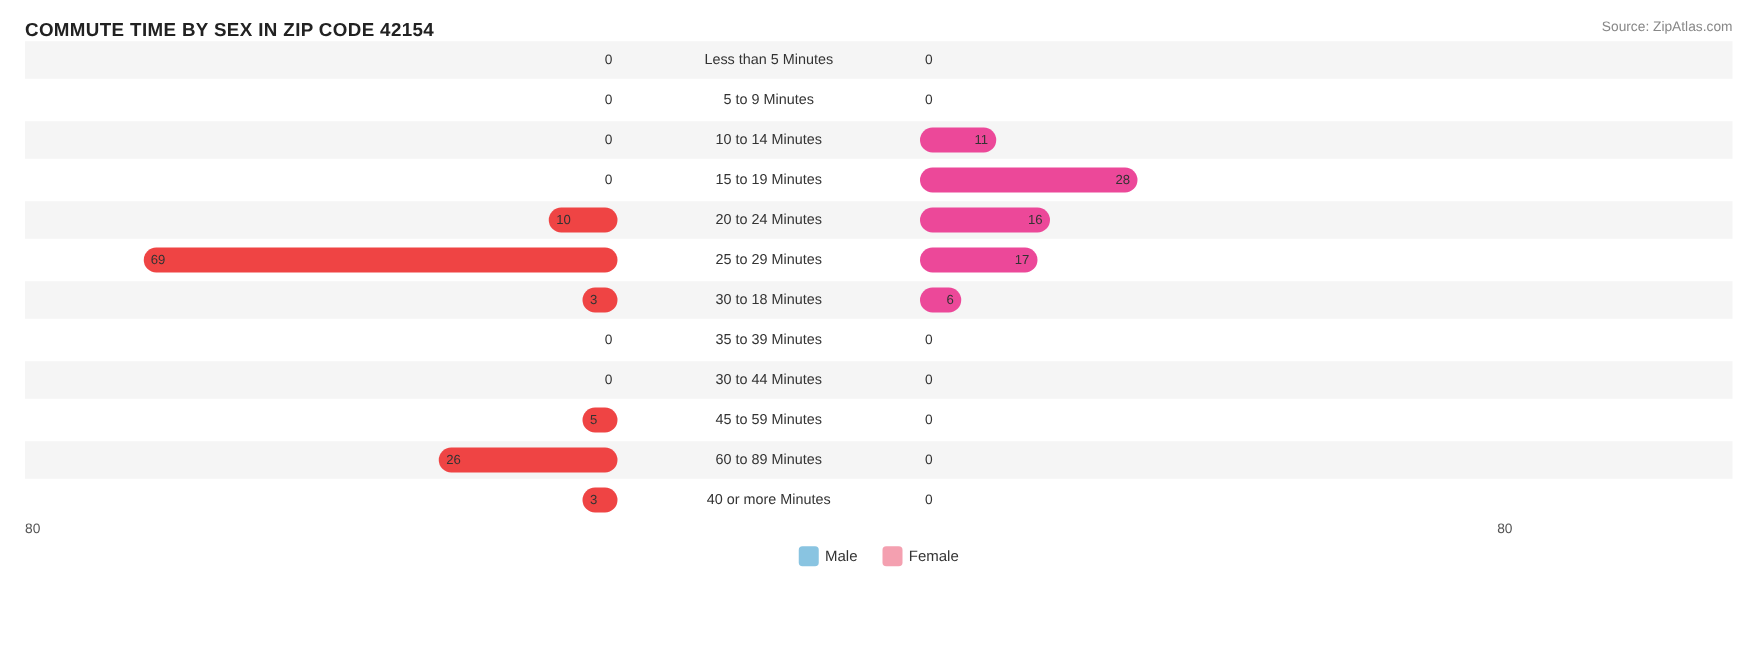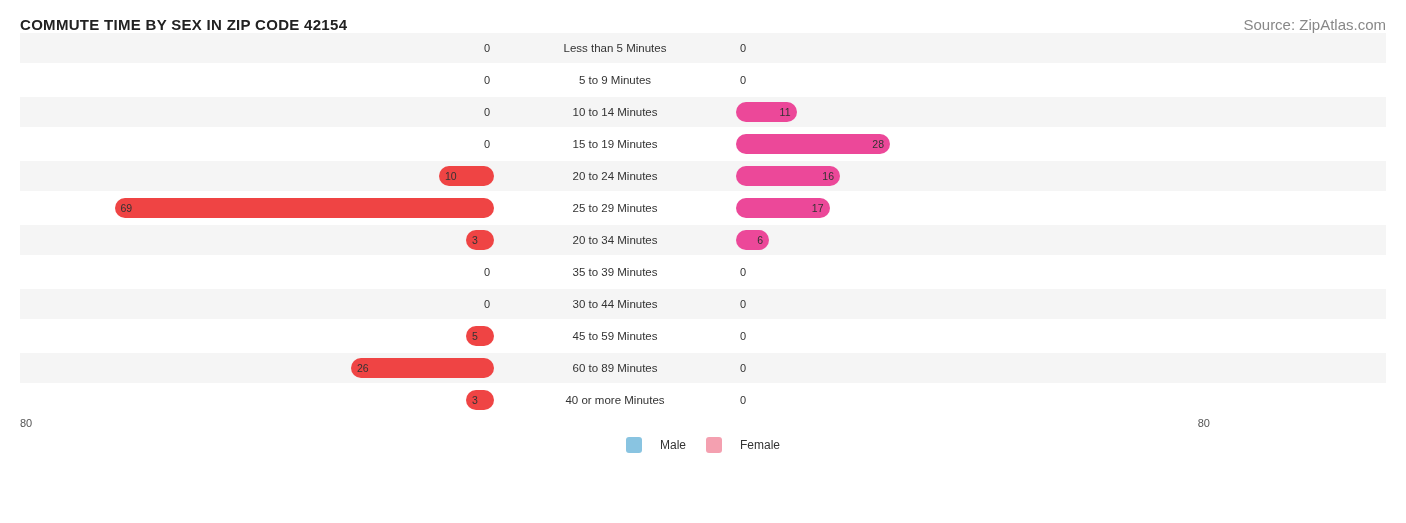--- a/index.html
+++ b/index.html
@@ -16,21 +16,21 @@
       align-items: flex-start;
     }
     .chart-title {
       font-size: 15px;
       font-weight: bold;
       text-transform: uppercase;
       color: #222;
       letter-spacing: 0.02em;
     }
     .source-text {
-      font-size: 15px;
+      font-size: 11px;
       color: #888;
     }
     .chart-area {
       width: 100%;
     }
     .bar-row {
       display: flex;
       align-items: center;
       height: 30px;
       margin-bottom: 2px;
@@ -113,21 +113,21 @@
     .legend-row {
       display: flex;
       justify-content: center;
       align-items: center;
       margin-top: 8px;
       gap: 20px;
     }
     .legend-item {
       display: flex;
       align-items: center;
-      gap: 18px;
+      gap: 5px;
       font-size: 12px;
       color: #333;
     }
     .legend-box {
       width: 16px;
       height: 16px;
       border-radius: 3px;
     }
     .axis-row {
       display: flex;
@@ -210,21 +210,21 @@
       </div>
       <div class="bar-row">
         <div class="left-section">
           <div class="male-bar-container">
             <span class="bar-value-outside-left">0</span>
           </div>
         </div>
         <div class="label-cell">15 to 19 Minutes</div>
         <div class="right-section">
           <div class="female-bar-container">
-            <div class="bar bar-female" style="width: 154px;">
+            <div class="bar bar-female" style="width: 174px;">
               <span class="bar-value">28</span>
             </div>
           </div>
         </div>
       </div>
       <div class="bar-row">
         <div class="left-section">
           <div class="male-bar-container">
             <div class="bar bar-male" style="width: 55px;">
               <span class="bar-value">10</span>
@@ -258,21 +258,21 @@
         </div>
       </div>
       <div class="bar-row">
         <div class="left-section">
           <div class="male-bar-container">
             <div class="bar bar-male" style="width: 28px;">
               <span class="bar-value">3</span>
             </div>
           </div>
         </div>
-        <div class="label-cell">20 to 34 Minutes</div>
+        <div class="label-cell">30 to 18 Minutes</div>
         <div class="right-section">
           <div class="female-bar-container">
             <div class="bar bar-female" style="width: 33px;">
               <span class="bar-value">6</span>
             </div>
           </div>
         </div>
       </div>
       <div class="bar-row">
         <div class="left-section">

